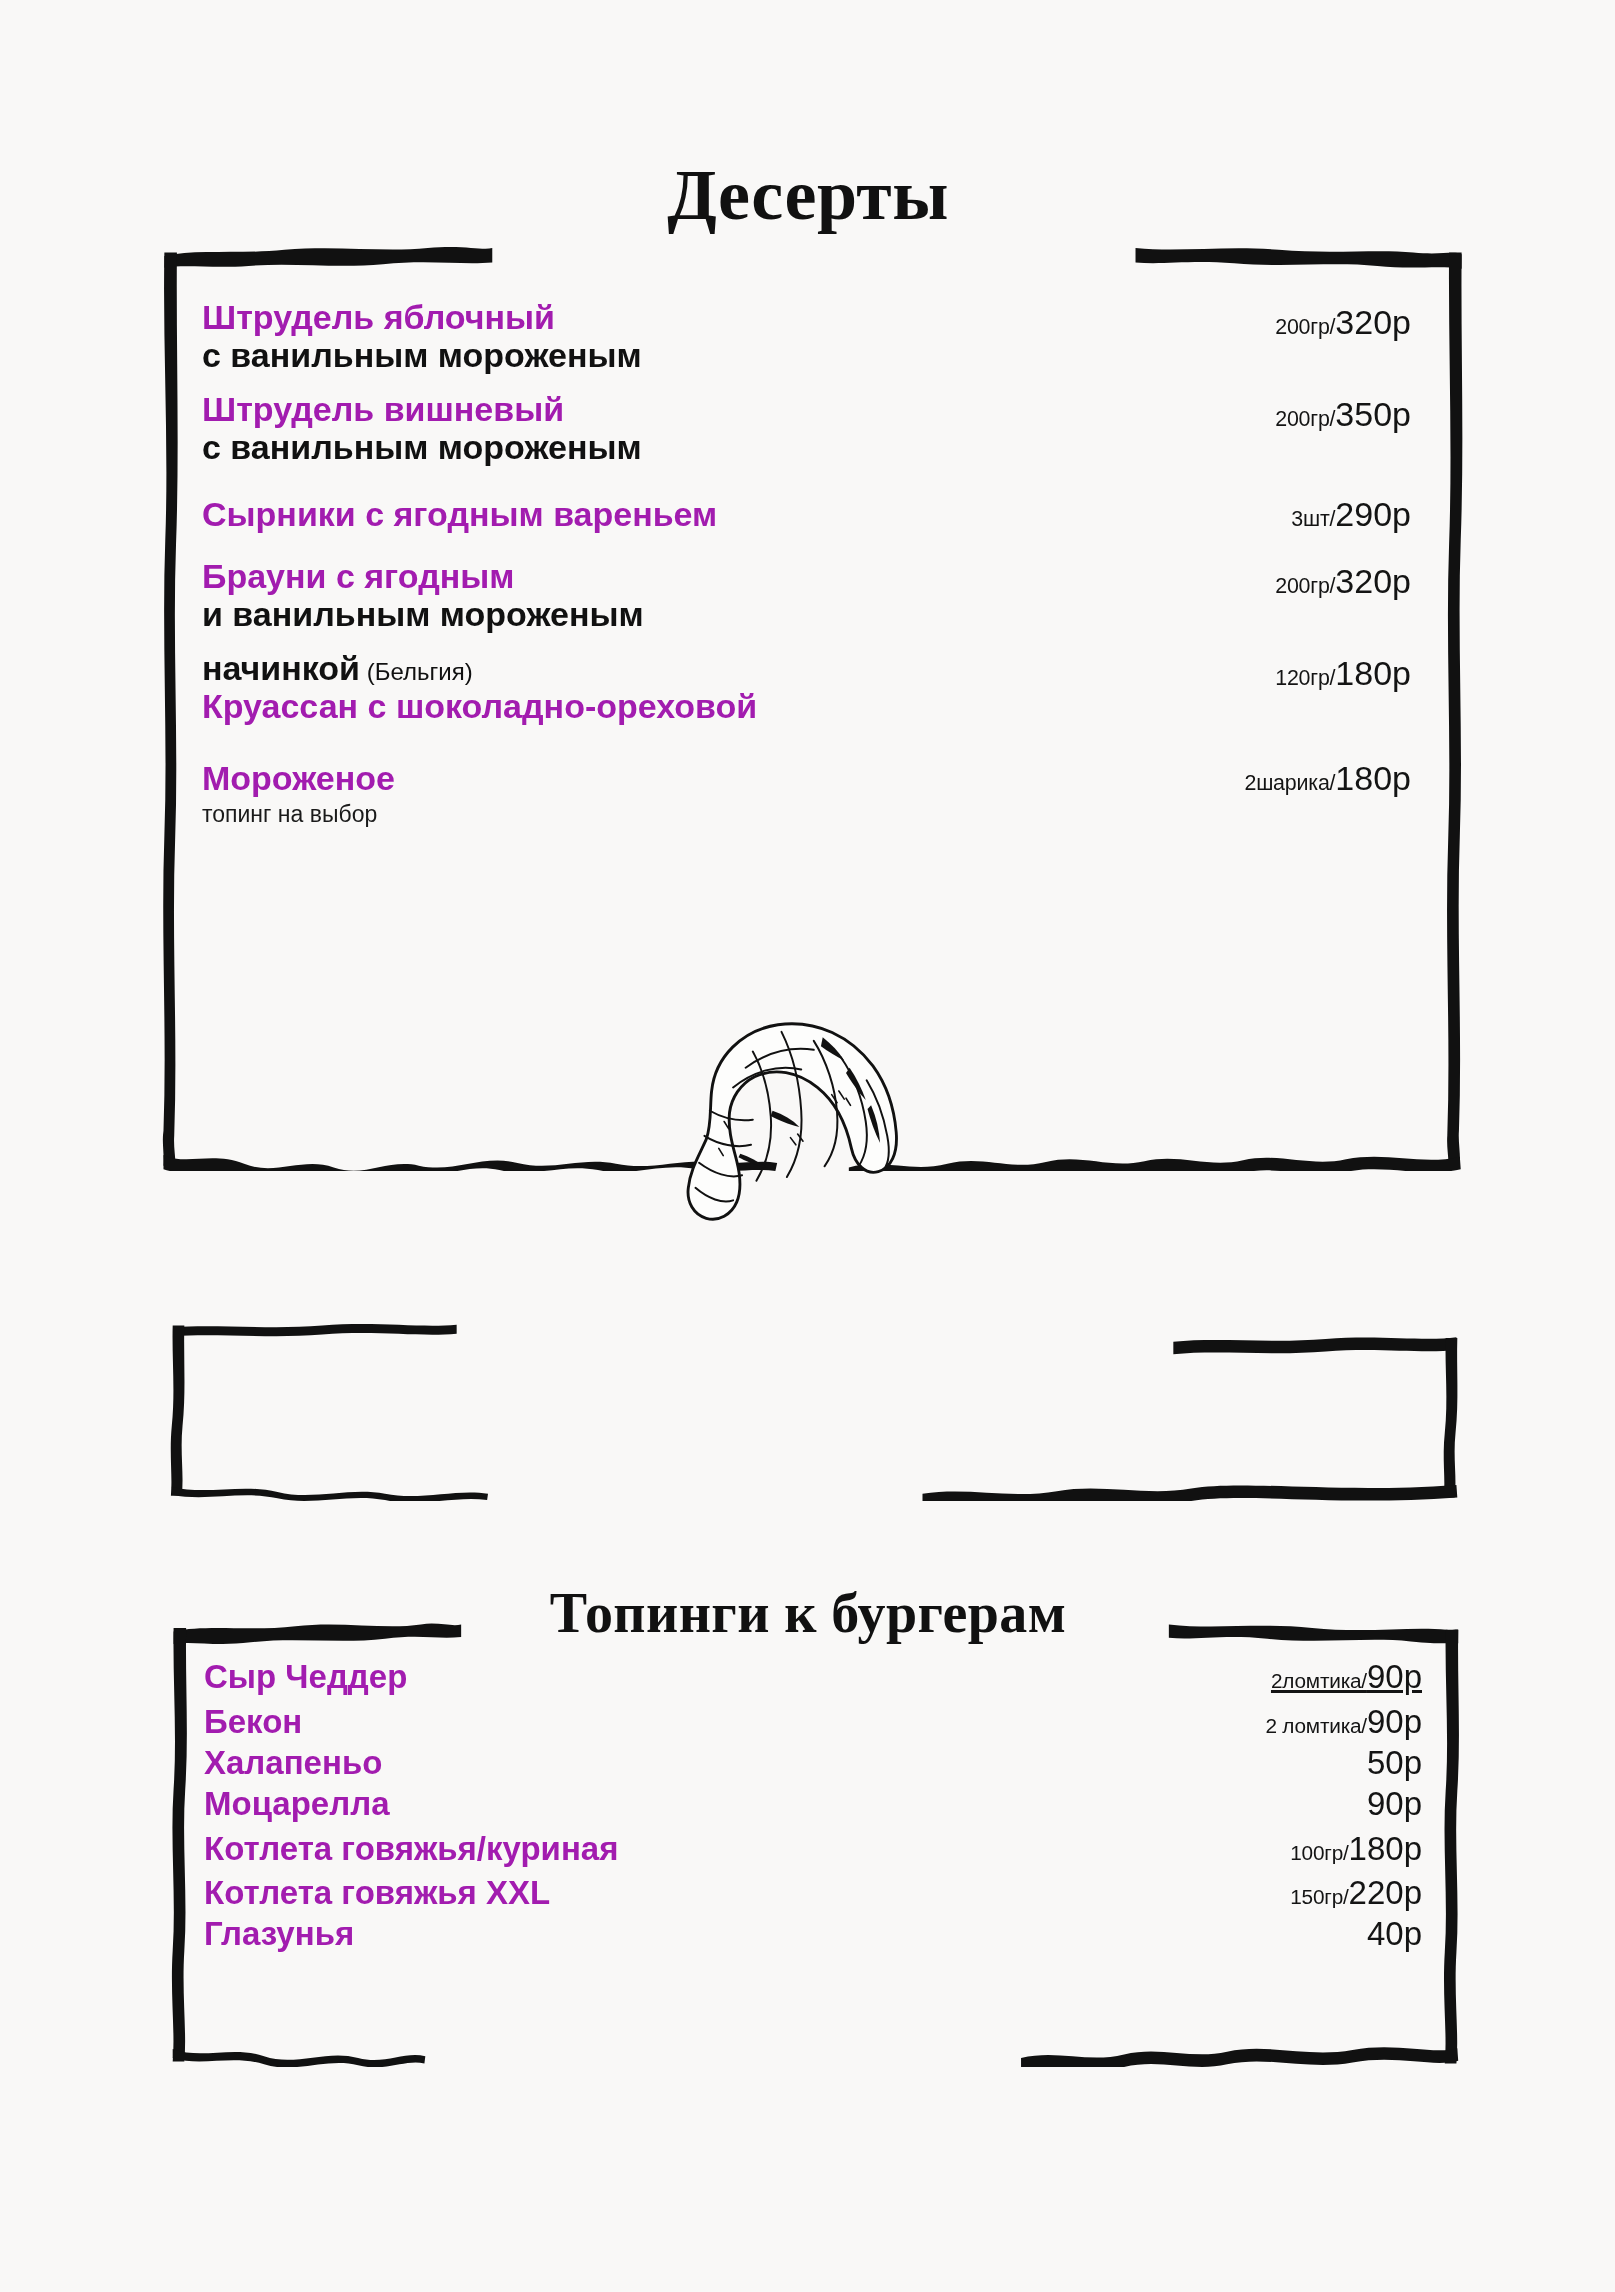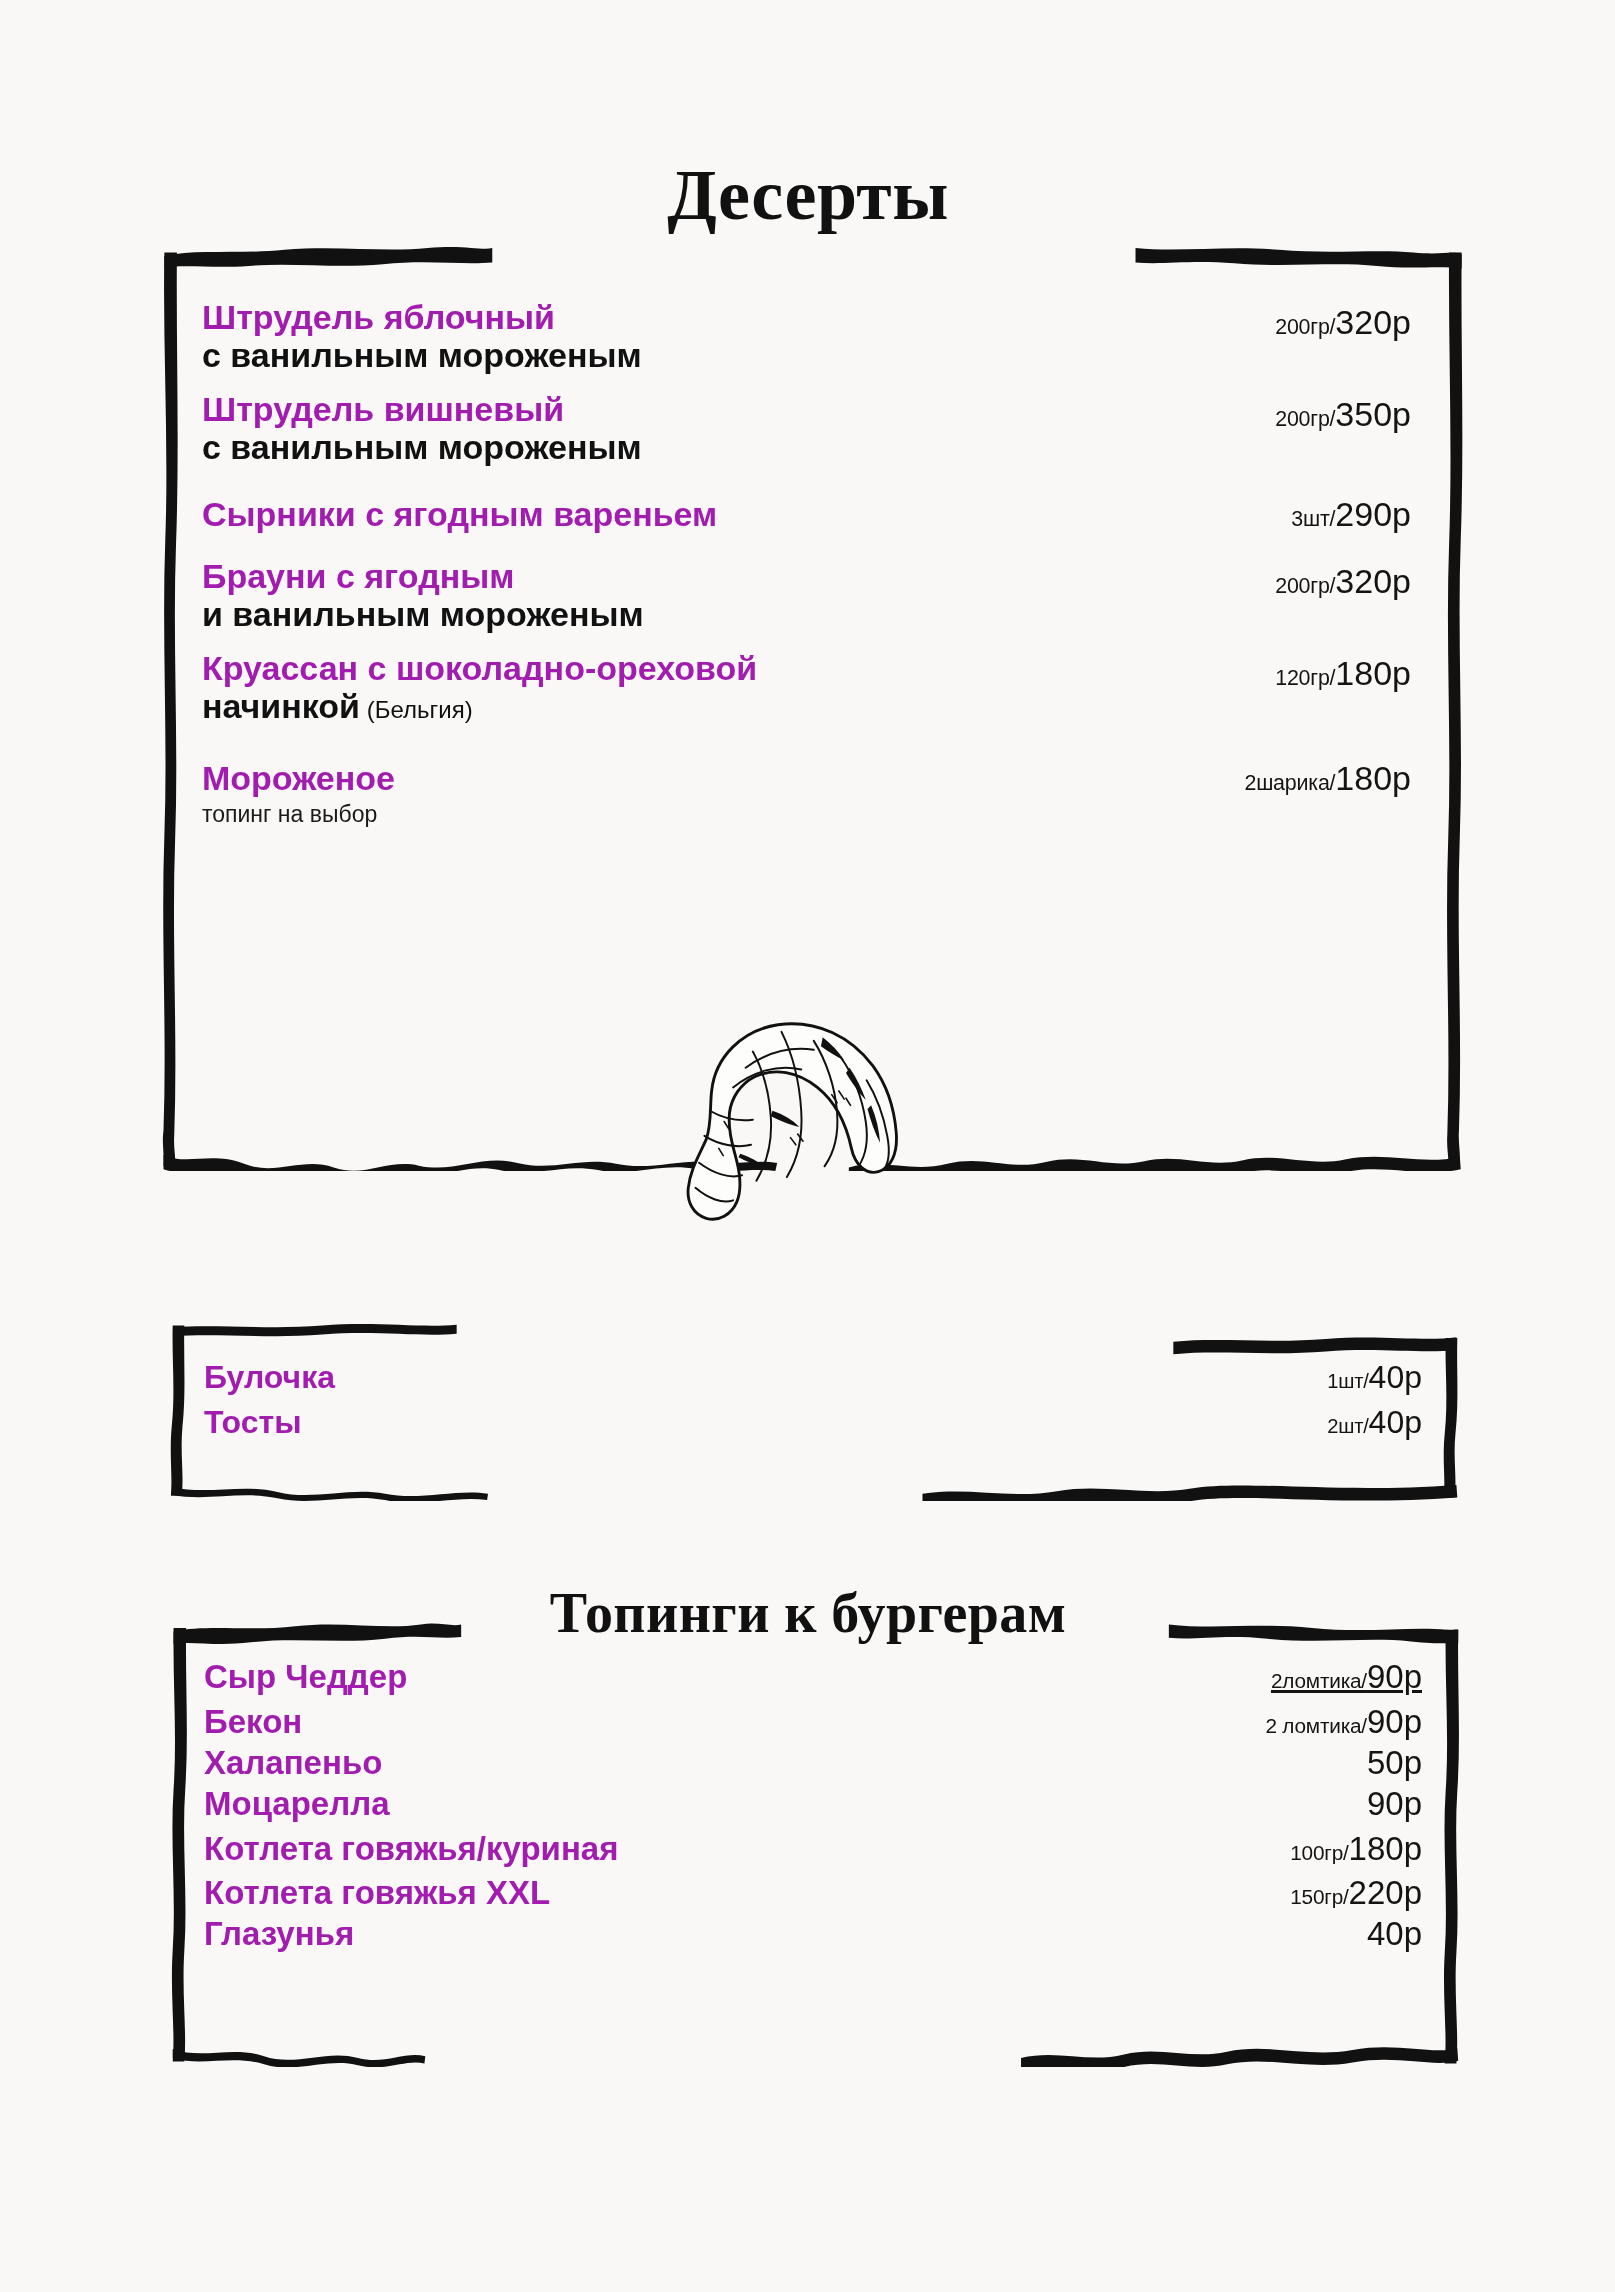--- a/index.html
+++ b/index.html
@@ -214,22 +214,22 @@
         <div class="name-main">Брауни с ягодным</div>
         <div class="name-main name-sub">и ванильным мороженым</div>
       </div>
       <div class="price pr-top">
         <span class="unit">200гр/</span><span class="amount">320р</span>
       </div>
     </div>
 
     <div class="row">
       <div class="names">
+        <div class="name-main name-sub"><span>начинкой</span><span class="name-note"> (Бельгия)</span></div>
         <div class="name-main">Круассан с шоколадно-ореховой</div>
-        <div class="name-main name-sub"><span>начинкой</span><span class="name-note"> (Бельгия)</span></div>
       </div>
       <div class="price pr-top">
         <span class="unit">120гр/</span><span class="amount">180р</span>
       </div>
     </div>
 
     <div class="row">
       <div class="names">
         <div class="name-main"> Мороженое</div>
         <div class="name-desc">топинг на выбор</div>
@@ -294,38 +294,20 @@
       <path d="M3,4 L16,4 C15,40 18,78 14,116 C11,146 16,172 13,194 L1,194 C3,172 -1,146 2,116 C6,78 2,40 3,4 Z" fill="#111"></path>
 
       <path d="M1424,18 L1437,18 C1436,52 1439,88 1435,124 C1432,152 1437,176 1434,196 L1422,196 C1424,176 1420,152 1423,124 C1427,88 1423,52 1424,18 Z" fill="#111"></path>
 
       <path d="M2,184 C40,194 80,180 120,190 C160,200 200,184 240,192 C280,200 320,186 355,192 L354,199 C320,194 280,207 240,199 C200,191 160,206 120,197 C80,188 40,201 2,193 Z" fill="#111"></path>
 
       <path d="M840,192 C890,184 940,198 990,189 C1040,180 1090,195 1140,186 C1200,176 1300,192 1436,182 L1437,196 C1300,206 1200,190 1140,200 C1090,209 1040,194 990,203 C940,212 890,198 840,206 Z" fill="#111"></path>
     </svg>
   </div>
 
-  <div class="items" id="items-bread">
-    <div class="row">
-      <div class="names">
-        <div class="name-main">Булочка</div>
-      </div>
-      <div class="price" style="margin-top:5.4px;">
-        <span class="unit">1шт/</span><span class="amount">40р</span>
-      </div>
-    </div>
-    <div class="row">
-      <div class="names">
-        <div class="name-main">Тосты</div>
-      </div>
-      <div class="price" style="margin-top:5.4px;">
-        <span class="unit">2шт/</span><span class="amount">40р</span>
-      </div>
-    </div>
-  </div>
 
   <div class="section-title" id="title-toppings">Топинги к бургерам</div>
 
   <div class="frame" id="frame-toppings">
     <svg viewBox="0 0 1440 500" preserveAspectRatio="none" xmlns="http://www.w3.org/2000/svg">
 
       <path d="M4,14 C40,6 90,14 140,8 C190,2 240,12 280,6 C300,3 315,9 325,6 L325,20 C300,23 280,17 240,22 C190,28 140,20 90,26 C50,31 25,24 4,28 Z" fill="#111"></path>
 
       <path d="M1115,6 C1165,12 1215,4 1275,10 C1335,16 1385,8 1425,12 C1432,13 1436,11 1438,12 L1438,27 C1432,26 1425,29 1385,25 C1335,20 1285,28 1225,22 C1175,17 1145,24 1115,21 Z" fill="#111"></path>
 

